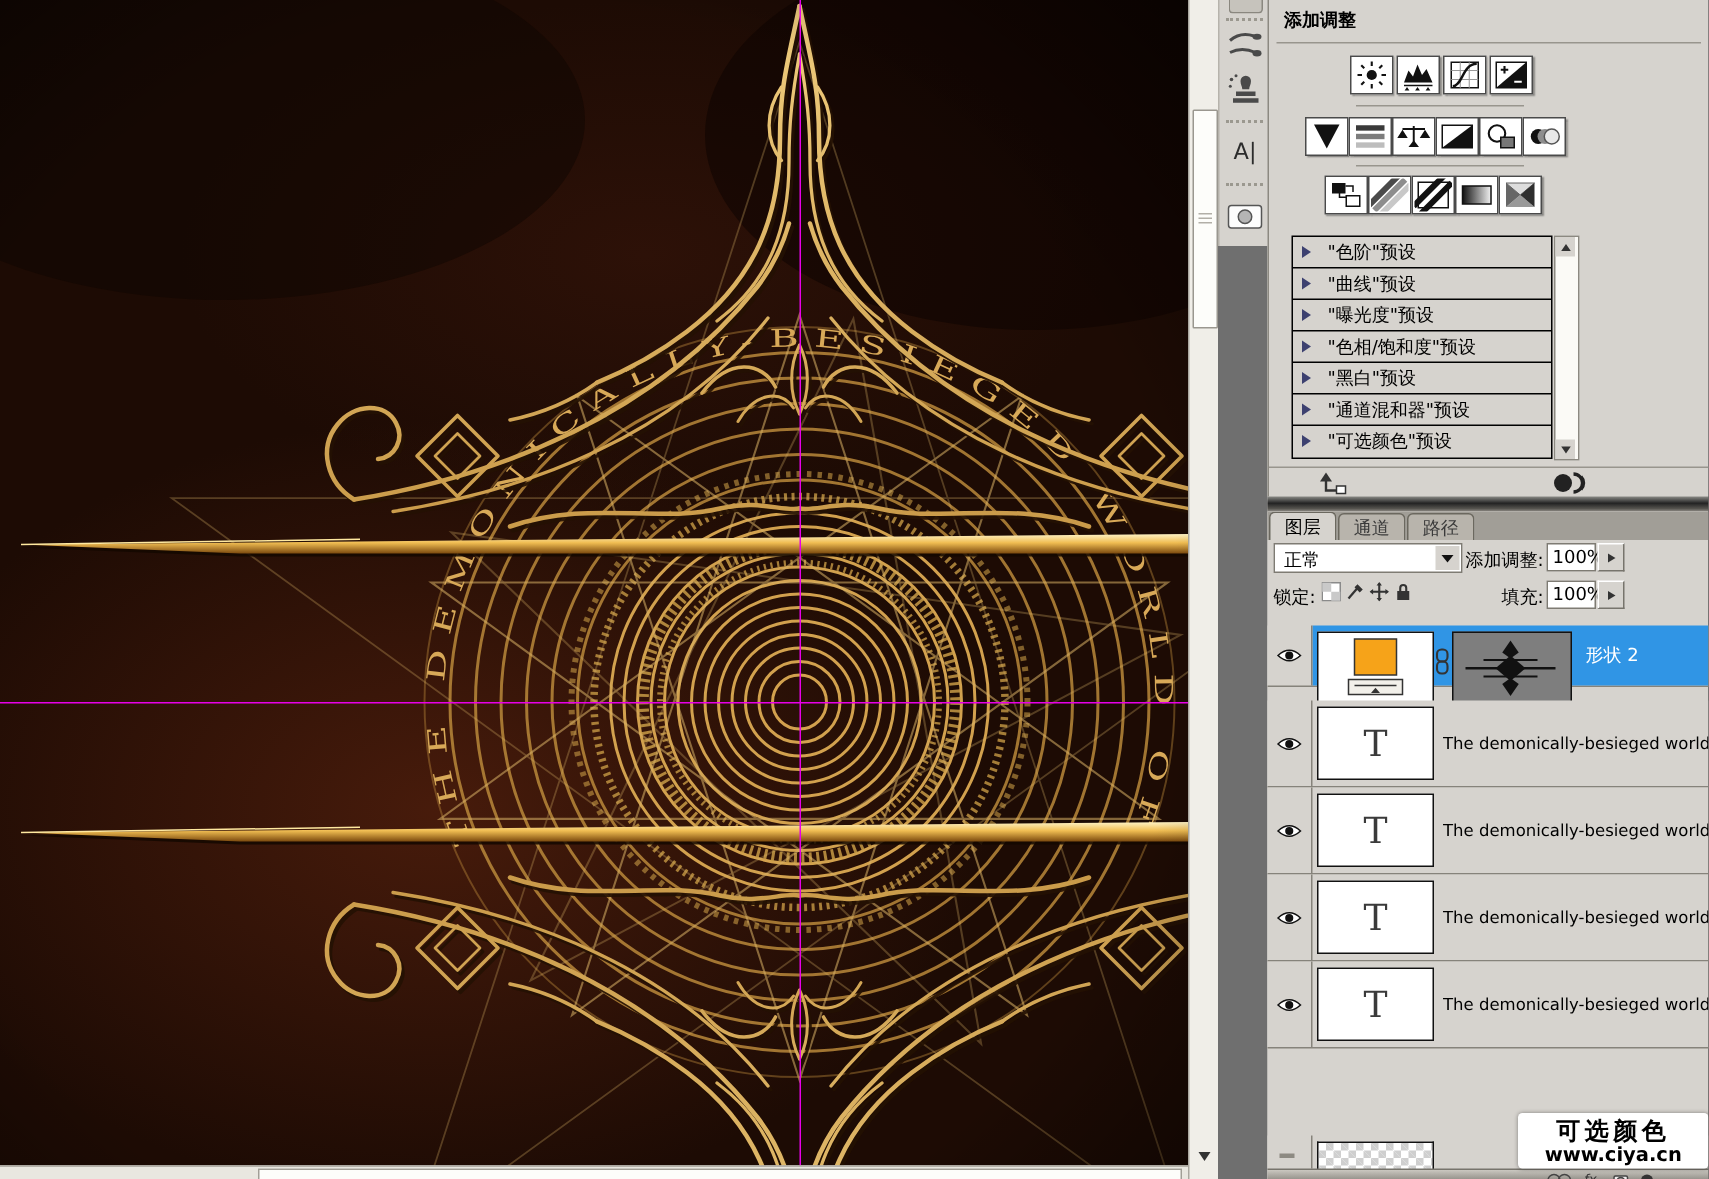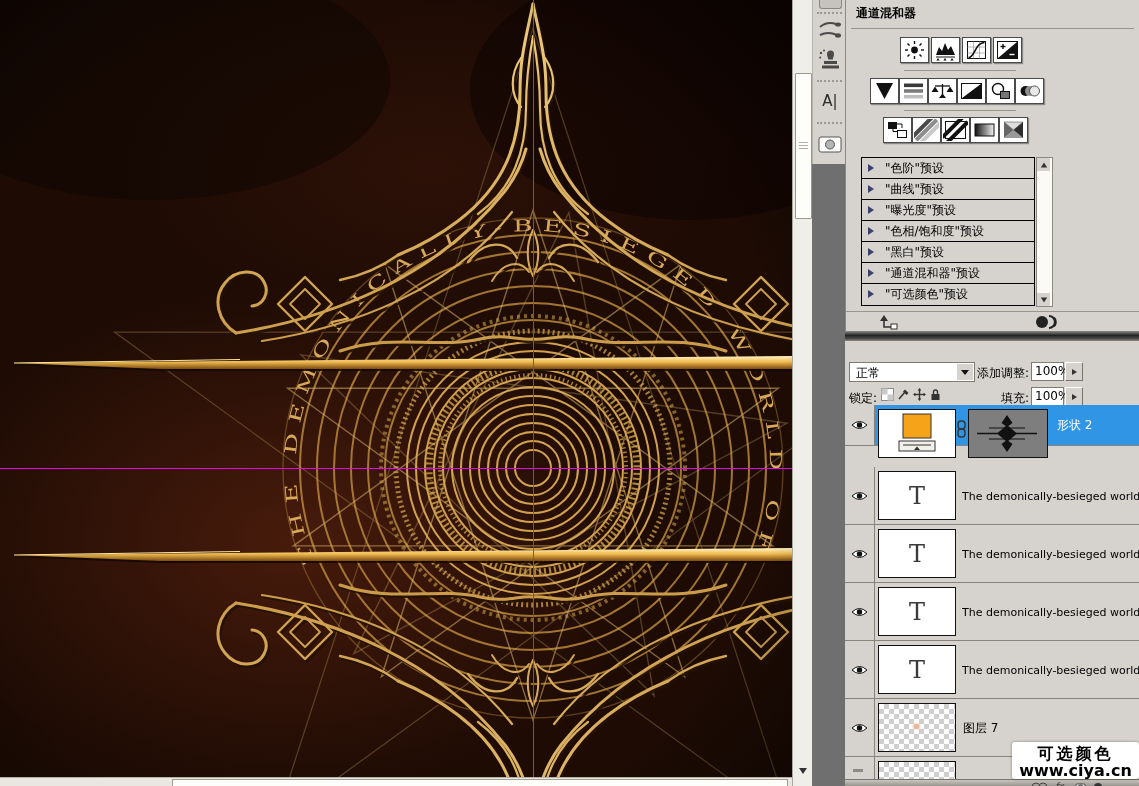--- a/index.html
+++ b/index.html
@@ -73,21 +73,21 @@
   .dot{position:absolute;left:34px;top:20px;width:7px;height:5px;background:#f2b08a;border-radius:50%;filter:blur(1px);}
   .masktb{position:absolute;left:123px;top:4px;width:78px;height:47px;background:#7e7e7e;border:1px solid #111;}
   .chain{position:absolute;left:112px;top:15px;}
   .lname{position:absolute;top:50%;transform:translateY(-50%);white-space:nowrap;overflow:hidden;}
   #lfooter{position:absolute;left:0;top:438px;width:294px;height:7px;
            background:linear-gradient(#cac7c0,#8f8c85);border-top:1px solid #77746c;}
   
   #watermark{left:1012px;top:742px;width:127px;height:37px;background:#fff;border-radius:3px;
              box-shadow:0 0 3px rgba(0,0,0,.4);text-align:center;z-index:20;}
   #wm1{font-size:16px;font-weight:900;letter-spacing:3px;line-height:20px;margin-top:2px;}
-  #wm2{font-size:16px;font-weight:bold;line-height:13px;}
+  #wm2{font-size:13px;font-weight:bold;line-height:13px;}
 </style>
 </head>
 <body>
 
 <div id="app">
 
   <div class="abs" id="canvas-wrap">
     <svg width="792" height="777" viewBox="0 0 792 777">
       <defs>
         <radialGradient id="glow1">
@@ -261,21 +261,21 @@
       <div class="dockicon" style="top:132px">
         <svg width="26" height="26">
             <rect x="2" y="5" width="22" height="15" rx="2" fill="#fdfdfd" stroke="#555"></rect>
         <circle cx="13" cy="12.5" r="4.5" fill="#b5b5b5" stroke="#555"></circle>
           </svg>
       </div>
     </div>
   </div>
 
   <div class="abs" id="adj">
-    <div id="adj-title">通道混和器</div>
+    <div id="adj-title">添加调整</div>
     <div class="sep-line" style="left:5px;top:28px;width:283px"></div>
 
     <div class="adjicon" style="left:54px;top:37px">
       <svg width="25" height="22">
           <circle cx="12.5" cy="11" r="3.4" fill="#111"></circle>
       <g stroke="#111" stroke-width="1.4">
             <line x1="12.5" y1="2" x2="12.5" y2="5"></line>
             <line x1="12.5" y1="17" x2="12.5" y2="20"></line>
       <line x1="3" y1="11" x2="6" y2="11"></line>
             <line x1="19" y1="11" x2="22" y2="11"></line>
@@ -439,20 +439,25 @@
           <circle cx="9" cy="9" r="6" fill="#222"></circle>
       <path d="M16,3 a6,6 0 0 1 0,12" stroke="#222" stroke-width="2.2" fill="none"></path>
       <path d="M21,4.8 a6,6 0 0 1 0,8.4" stroke="#222" stroke-width="2.2" fill="none"></path>
         </svg>
     </div>
   </div>
 
   <div class="abs" id="panel-divider"></div>
 
   <div class="abs" id="layers">
+    <div id="tabs-row">
+      <div class="tab active" style="left:1px">图层</div>
+      <div class="tab inactive" style="left:47px">通道</div>
+      <div class="tab inactive" style="left:93px">路径</div>
+    </div>
 
     <div id="blend-dd">
       <span class="val">正常</span>
       <span class="dbtn">
           <span class="dd-tri"></span>
         </span>
     </div>
     <span class="abs" style="left:132px;top:24px">添加调整:</span>
     <div class="numbox" style="left:186px;top:21px">100%</div>
     <div class="numbtn" style="left:220px;top:21px">
@@ -487,21 +492,21 @@
           <rect x="2.5" y="6" width="8" height="6" fill="#333"></rect>
       <path d="M4.5,6 V4 a2,2 0 0 1 4,0 V6" stroke="#333" stroke-width="1.4" fill="none"></path>
         </svg>
     </div>
     <span class="abs" style="left:156px;top:49px">填充:</span>
     <div class="numbox" style="left:186px;top:46px">100%</div>
     <div class="numbtn" style="left:220px;top:46px">
         <span class="rtri"></span>
       </div>
 
-    <div class="lrow" style="top:64px;height:41px">
+    <div class="lrow" style="top:76px;height:41px">
       <div class="rowsel"></div>
       <div class="eyecell">
         <svg width="17" height="12">
           <path d="M1,6 Q8.5,-1 16,6 Q8.5,13 1,6 Z" fill="#fff" stroke="#111"></path>
             <circle cx="8.5" cy="6" r="2.7" fill="#111"></circle>
           </svg>
       </div>
       <div class="thumb">
         <svg width="76" height="47">
             <rect x="24" y="4" width="28" height="24" fill="#f6a319" stroke="#333"></rect>
@@ -566,32 +571,20 @@
       <div class="eyecell">
         <svg width="17" height="12">
           <path d="M1,6 Q8.5,-1 16,6 Q8.5,13 1,6 Z" fill="#fff" stroke="#111"></path>
             <circle cx="8.5" cy="6" r="2.7" fill="#111"></circle>
           </svg>
       </div>
       <div class="thumb thumb-t">T</div>
       <span class="lname" style="left:117px;font-size:11px">The demonically-besieged world of</span>
     </div>
 
-    <div class="lrow" style="top:358px;height:58px">
-      <div class="eyecell">
-        <svg width="17" height="12">
-          <path d="M1,6 Q8.5,-1 16,6 Q8.5,13 1,6 Z" fill="#fff" stroke="#111"></path>
-            <circle cx="8.5" cy="6" r="2.7" fill="#111"></circle>
-          </svg>
-      </div>
-      <div class="thumb thumb-checker">
-          <i class="dot"></i>
-        </div>
-      <span class="lname" style="left:118px">图层 7</span>
-    </div>
 
     <div class="lrow" style="top:416px;height:22px;border-bottom:none">
       <div class="eyecell">
         <div style="position:absolute;left:8px;top:12px;width:10px;height:3px;background:#8d8a82"></div>
       </div>
       <div class="thumb thumb-checker" style="height:18px;border-bottom:none"></div>
       <span class="lname" style="left:118px"></span>
     </div>
 
     <div id="lfooter">

